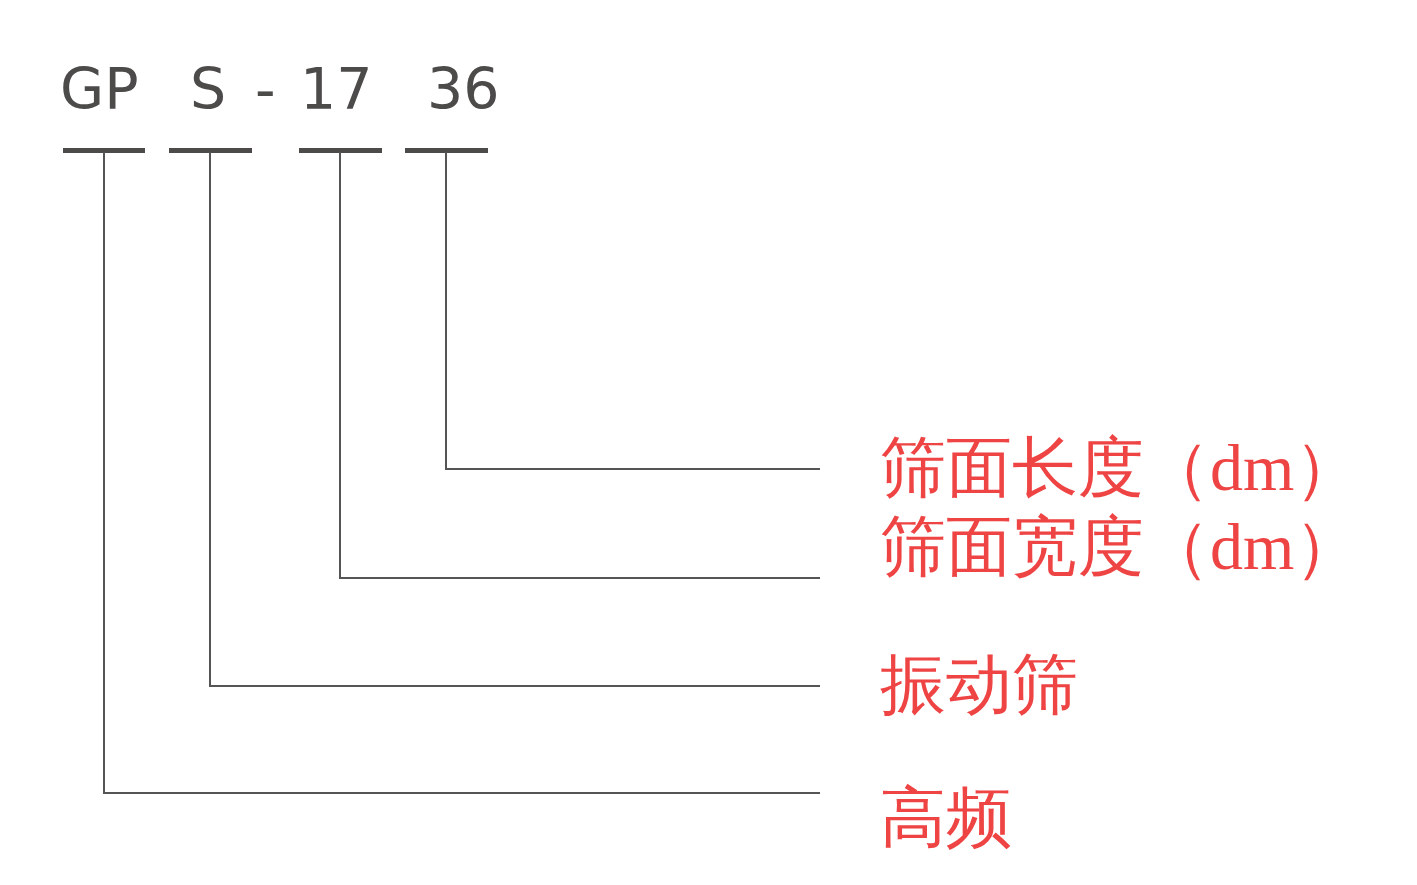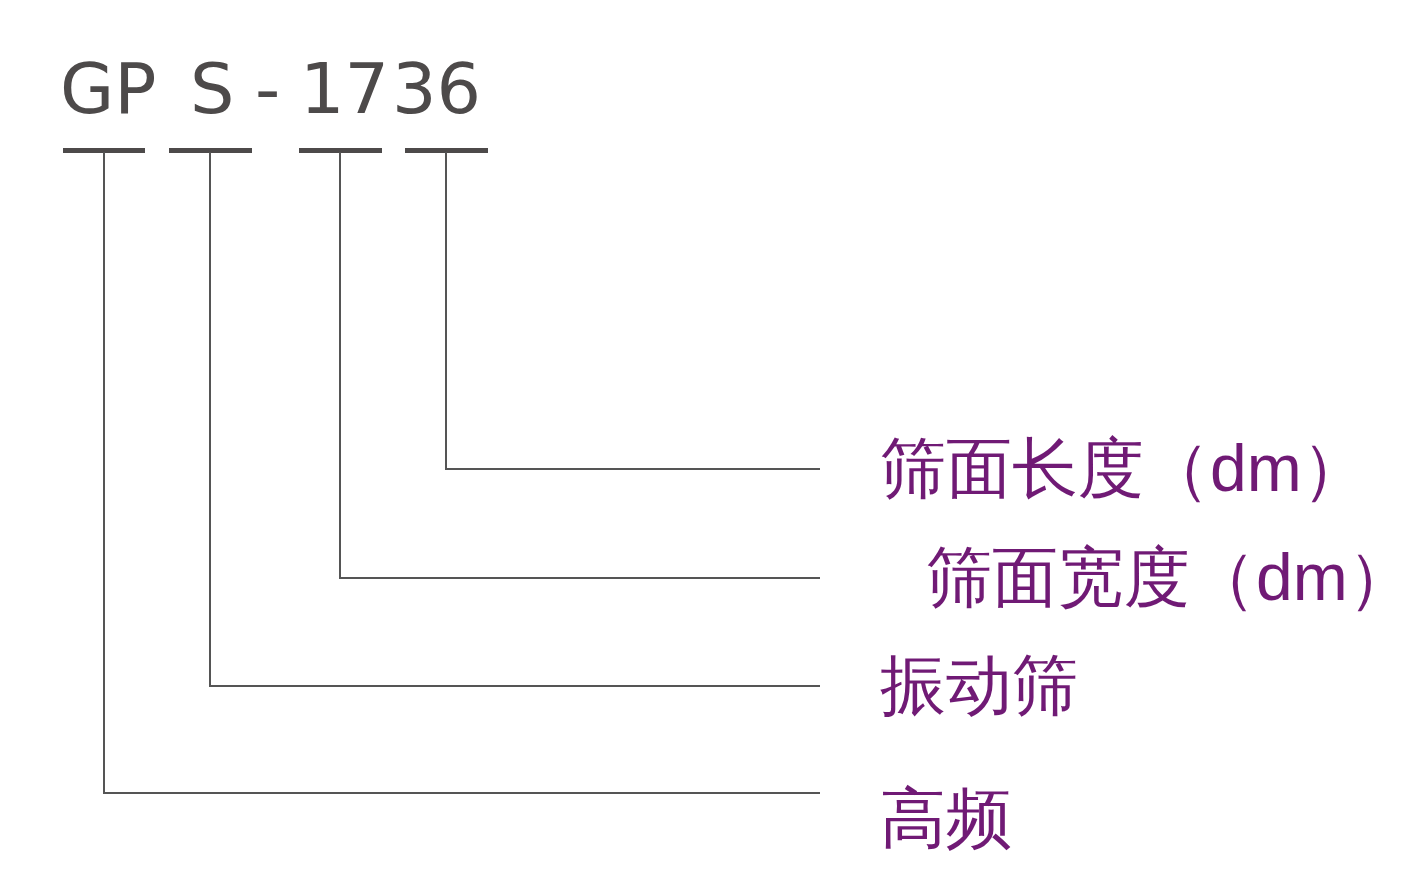--- a/index.html
+++ b/index.html
@@ -1,46 +1,46 @@
 <!DOCTYPE html>
 <html><head>
   <meta charset="utf-8">
   <style>
     html, body { margin: 0; padding: 0; background: #ffffff; }
     body { width: 1417px; height: 885px; position: relative; overflow: hidden; font-family: "DejaVu Sans", sans-serif; color: #4d4a4a; }
-    .code-char { position: absolute; top: 44px; font-size: 70px; line-height: 90px; font-family: "DejaVu Sans", sans-serif; color: #4d4a4a; }
+    .code-char { position: absolute; top: 44px; font-size: 57px; line-height: 90px; font-family: "DejaVu Sans", sans-serif; color: #4d4a4a; }
     .bar { position: absolute; height: 5px; background: #4d4a4a; top: 148px; }
     .vline { position: absolute; width: 2px; background: #555; }
     .hline { position: absolute; height: 2px; background: #555; }
-    .label { position: absolute; left: 880px; font-size: 66px; line-height: 80px; color: #701a75; font-family: Liberation Sans, sans-serif; white-space: nowrap; }
+    .label { position: absolute; left: 880px; font-size: 66px; line-height: 80px; color: #ef4444; font-family: Liberation Serif, serif; white-space: nowrap; }
   </style>
 </head>
 <body>
 
 <div>
 
   <span class="code-char" style="left:60px;">GP</span>
   <span class="code-char" style="left:190px;">S</span>
   <span class="code-char" style="left:255px;">-</span>
   <span class="code-char" style="left:300px;">17</span>
-  <span class="code-char" style="left:392px;">36</span>
+  <span class="code-char" style="left:427px;">36</span>
 
   <div class="bar" style="left:63px; width:82px;"></div>
   <div class="bar" style="left:169px; width:83px;"></div>
   <div class="bar" style="left:299px; width:83px;"></div>
   <div class="bar" style="left:405px; width:83px;"></div>
 
   <div class="vline" style="left:103px; top:152px; height:642px;"></div>
   <div class="vline" style="left:209px; top:152px; height:535px;"></div>
   <div class="vline" style="left:339px; top:152px; height:427px;"></div>
   <div class="vline" style="left:445px; top:152px; height:318px;"></div>
 
   <div class="hline" style="left:445px; top:468px; width:375px;"></div>
   <div class="hline" style="left:339px; top:577px; width:481px;"></div>
   <div class="hline" style="left:209px; top:685px; width:611px;"></div>
   <div class="hline" style="left:103px; top:792px; width:717px;"></div>
 
   <span class="label" style="top:428px;">筛面长度（dm）</span>
-  <span class="label" style="top:537px;margin-left:46px;">筛面宽度（dm）</span>
+  <span class="label" style="top:507px;">筛面宽度（dm）</span>
   <span class="label" style="top:645px;">振动筛</span>
   <span class="label" style="top:778px;">高频</span>
 
 </div>
 
 </body></html>

